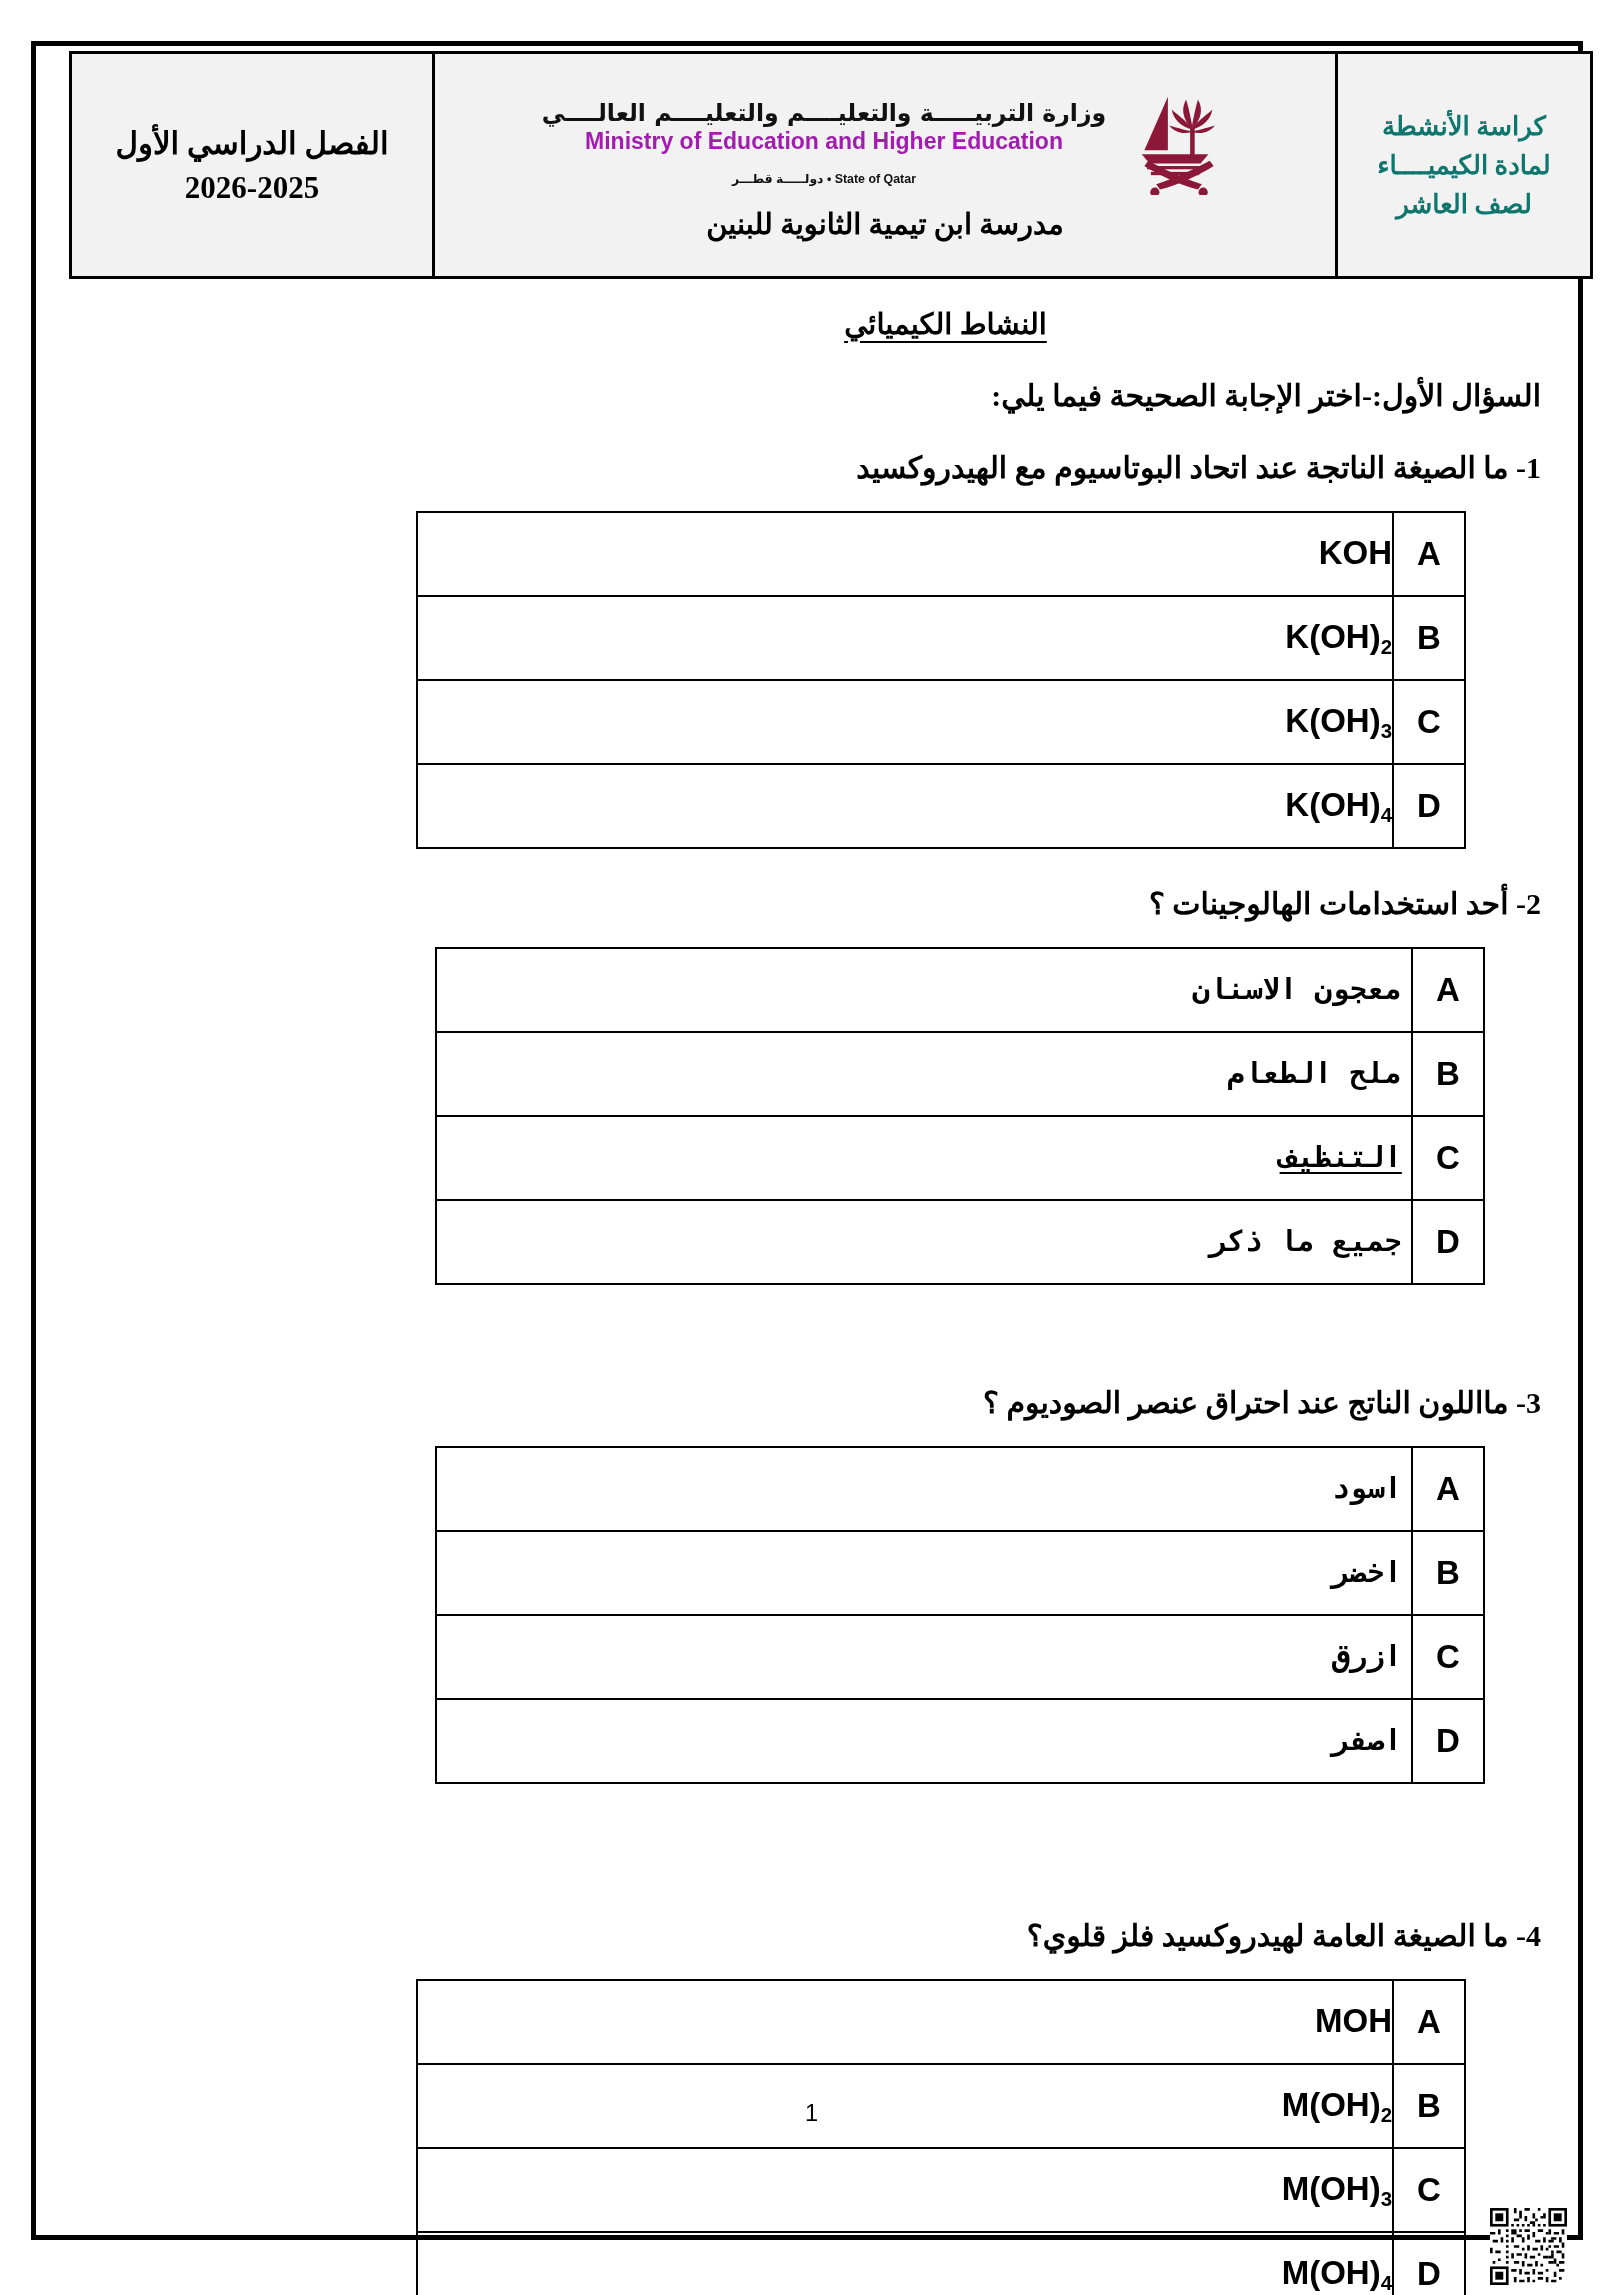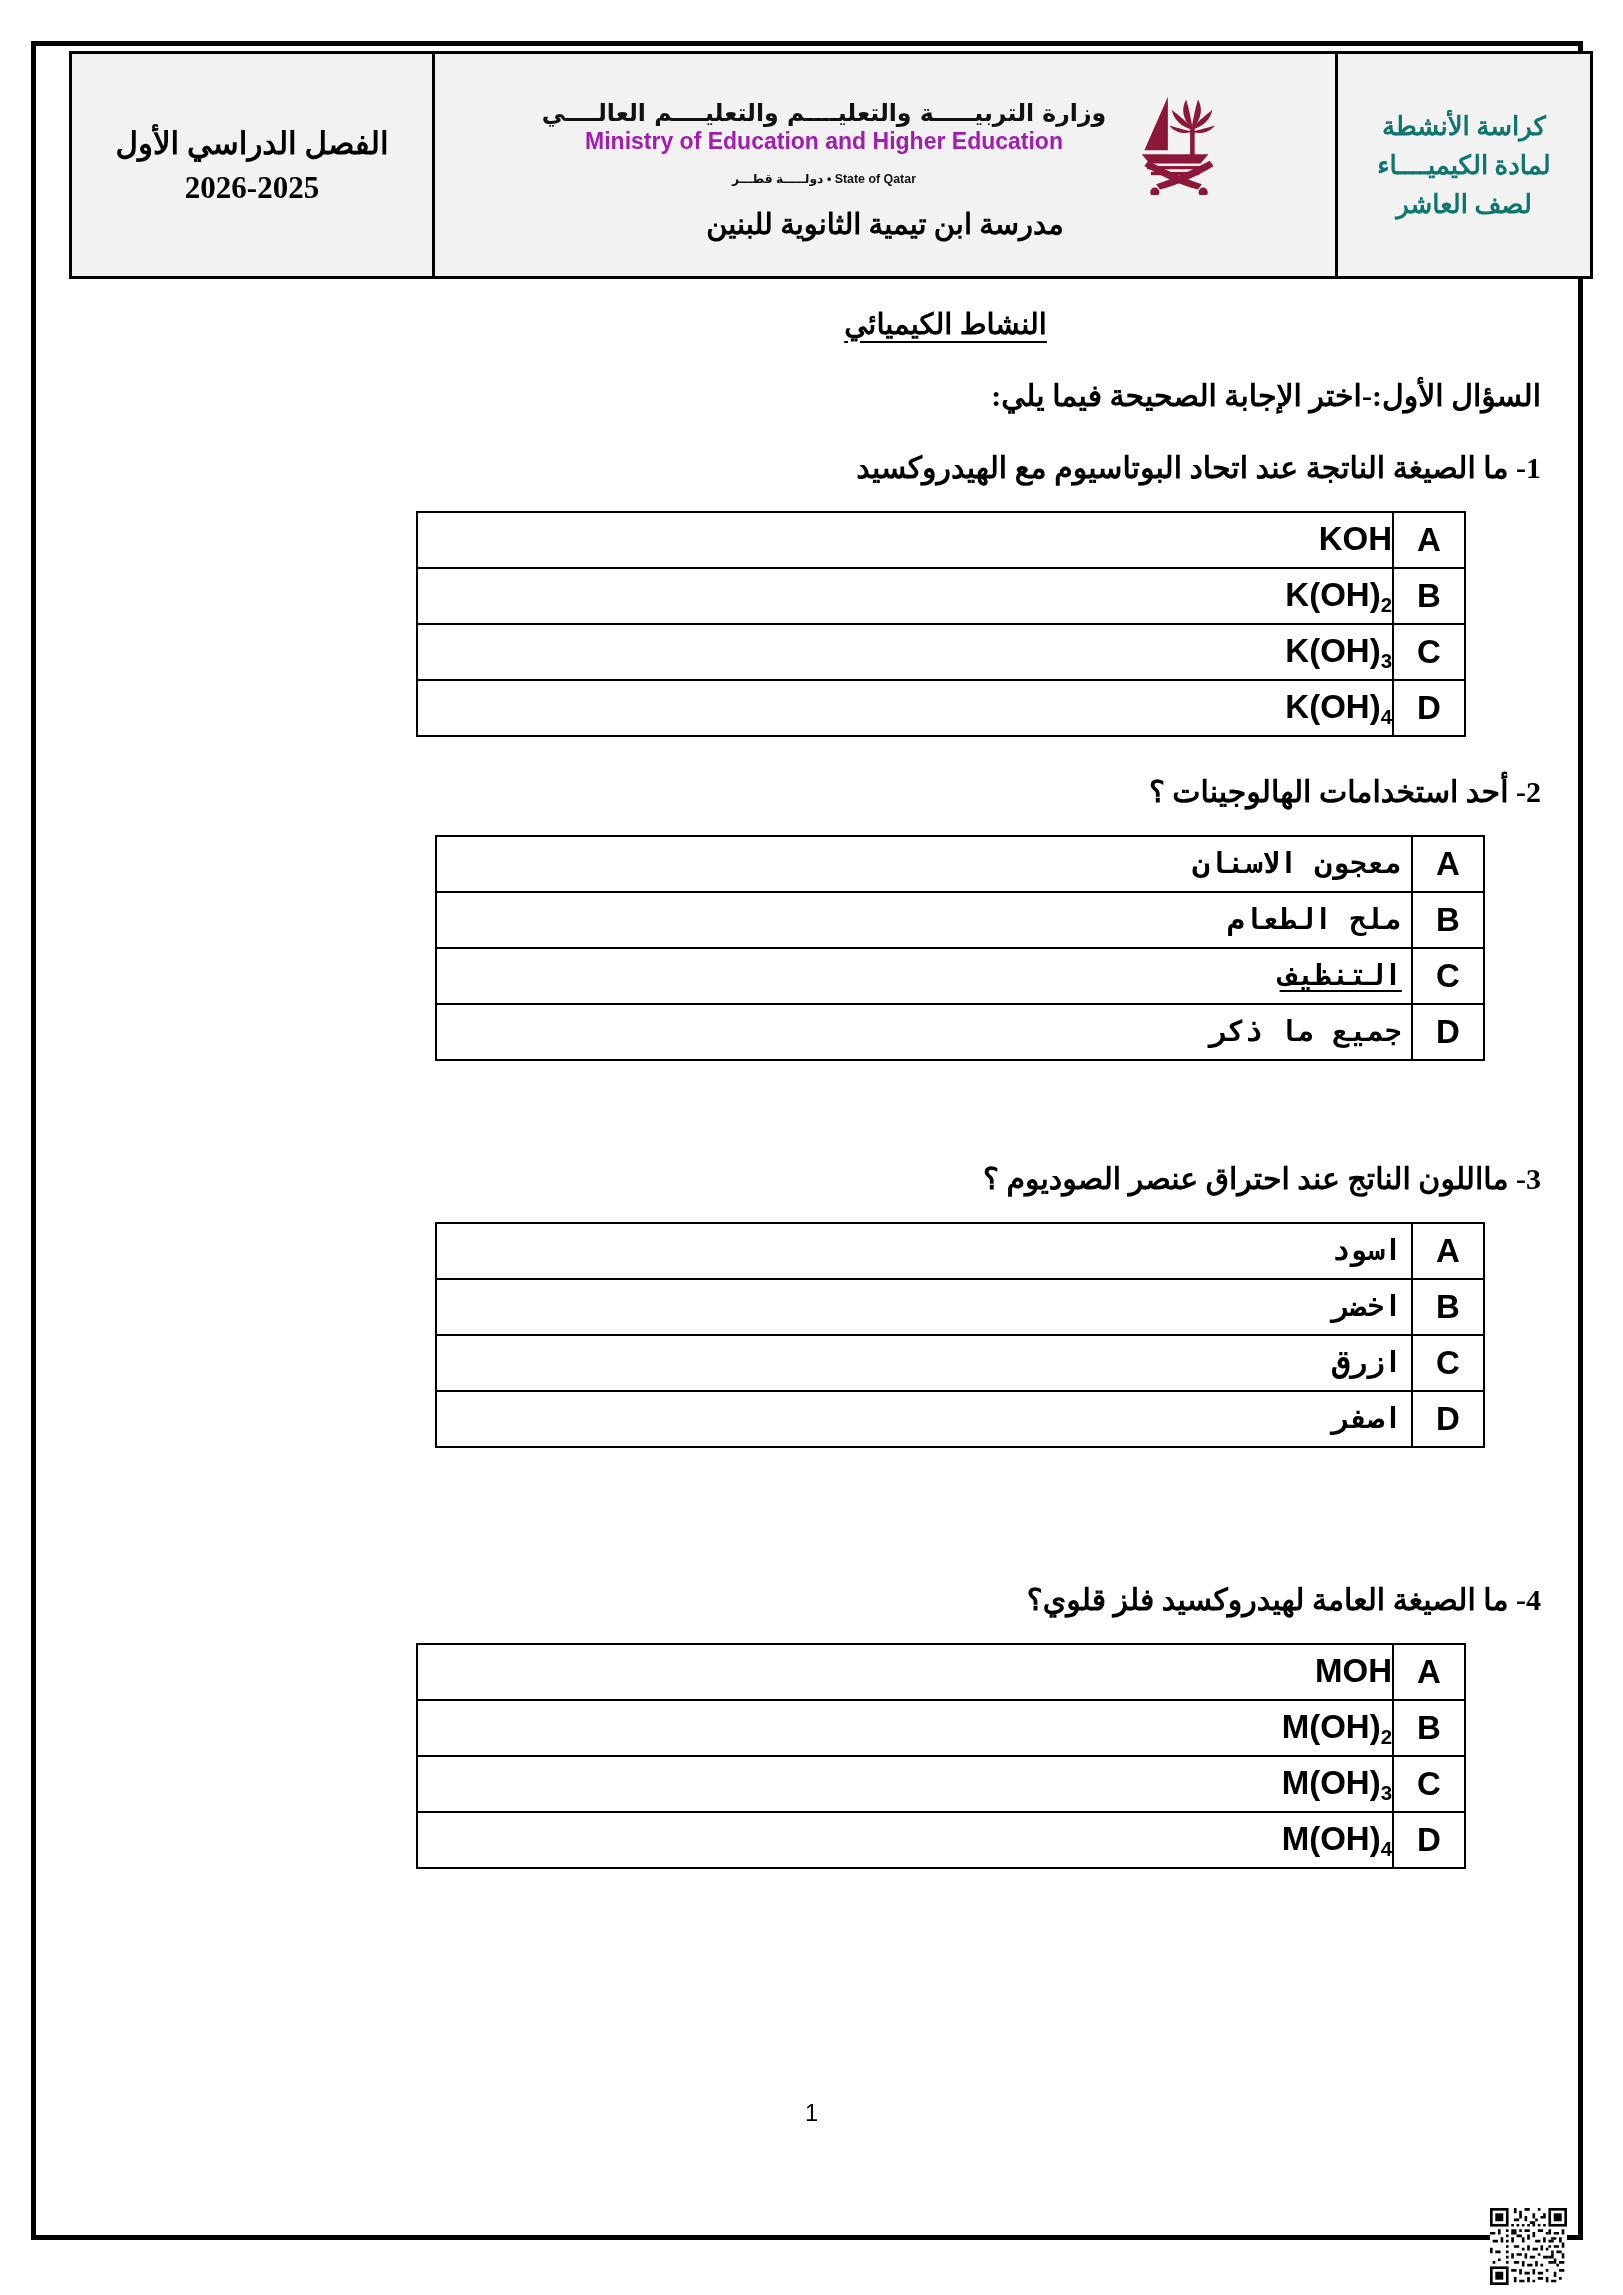--- a/index.html
+++ b/index.html
@@ -176,21 +176,21 @@
 
   
   .opt-table {
     border-collapse: collapse;
     table-layout: fixed;
     direction: rtl;
     margin-top: 26px;
   }
   .opt-table td {
     border: 2.6px solid #000000;
-    height: 56px;
+    height: 84px;
     box-sizing: border-box;
     padding: 0 9.2px;
     vertical-align: middle;
   }
   .opt-letter {
     width: 72px;
     text-align: center;
     font-family: "Liberation Sans", "DejaVu Sans", sans-serif;
     font-weight: bold;
     font-size: 33px;

